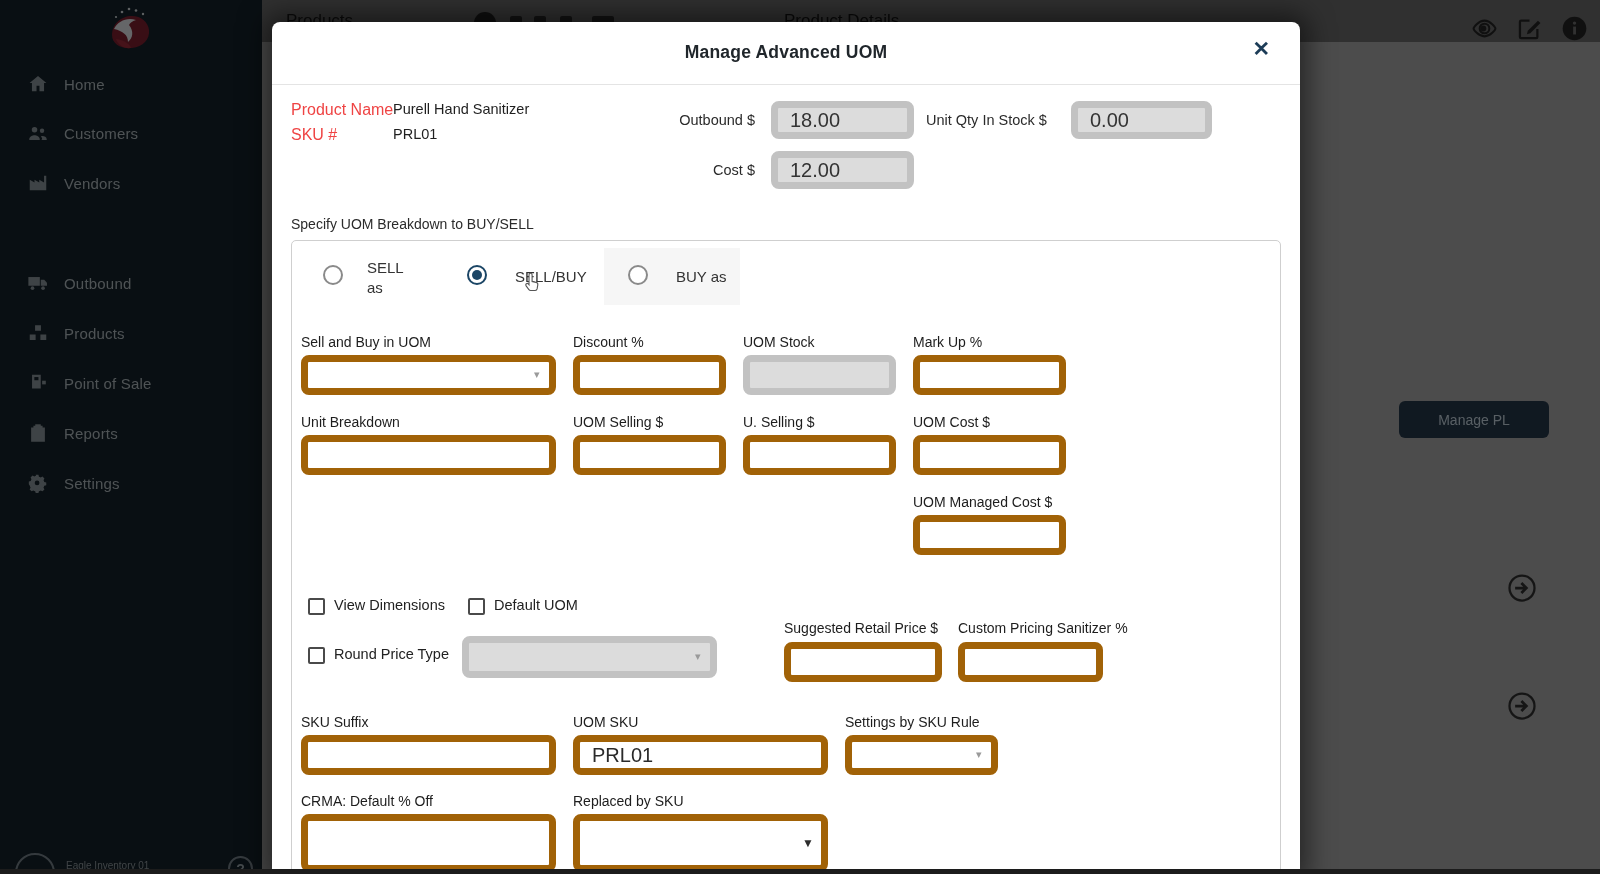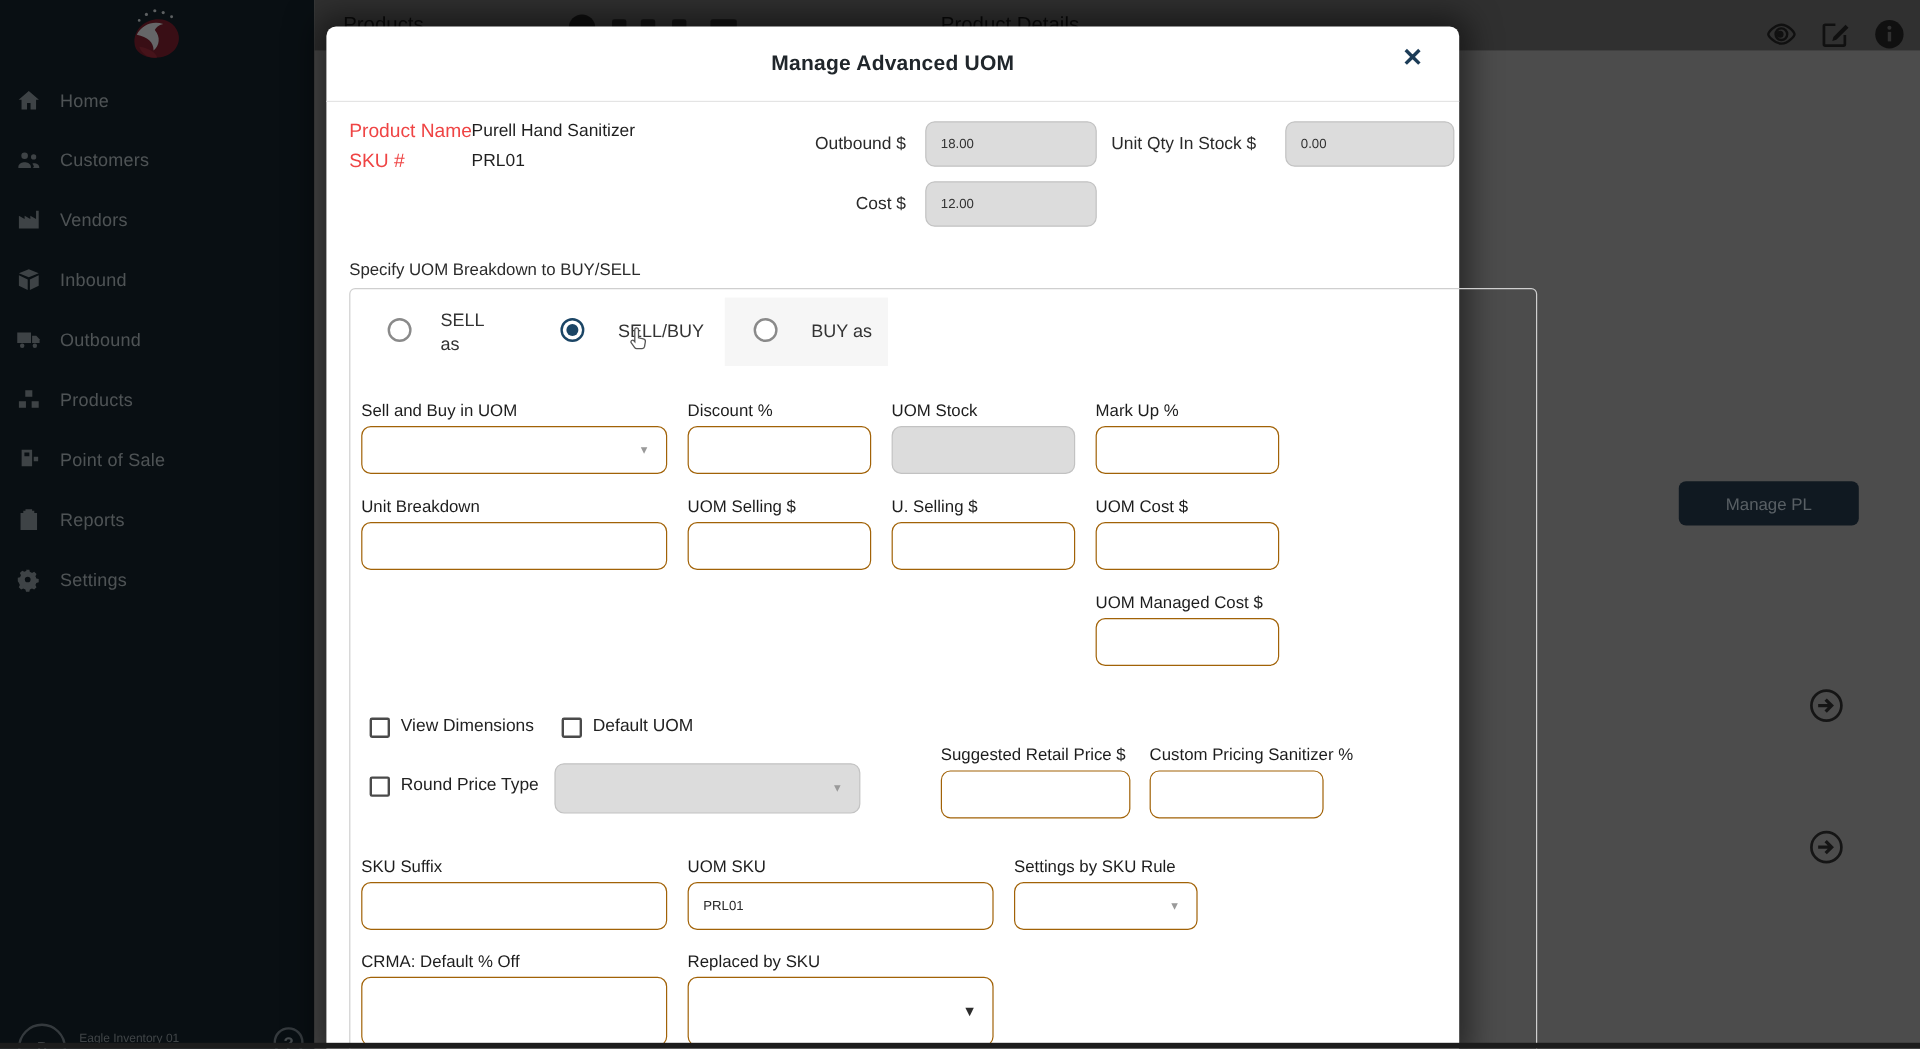--- a/index.html
+++ b/index.html
@@ -4,21 +4,21 @@
 <style>
   * { margin:0; padding:0; box-sizing:border-box; }
   html,body { background:#000; }
   .stage {
     position:relative; width:1600px; height:874px; overflow:hidden;
     font-family:"Liberation Sans", sans-serif; background:#a8a8a8;
   }
   
   .sidebar { position:absolute; left:0; top:0; width:262px; height:874px; background:#15222a; z-index:1; }
   .logo { position:absolute; left:102px; top:4px; }
-  .nav-item { position:absolute; left:0; width:262px; height:44px; display:flex; align-items:center; padding-left:13px; cursor:pointer; }
+  .nav-item { position:absolute; left:0; width:262px; height:44px; display:flex; align-items:center; padding-left:27px; cursor:pointer; }
   .nav-ico { width:22px; height:22px; color:#8b959b; flex:0 0 22px; }
   .nav-ico svg { width:22px; height:22px; display:block; }
   .nav-label { margin-left:15px; font-size:15px; color:#aeb8bd; letter-spacing:.2px; }
   .side-footer-avatar { position:absolute; left:15px; top:853px; width:40px; height:40px; border:2px solid #76828a; border-radius:50%; display:flex; align-items:center; justify-content:center; color:#9aa5ab; font-size:11px; font-weight:bold; }
   .side-footer-name { position:absolute; left:66px; top:860px; font-size:10px; color:#8d979d; }
   .side-footer-help { position:absolute; left:228px; top:856px; width:25px; height:25px; border:2px solid #76828a; border-radius:50%; color:#9aa5ab; font-size:14px; font-weight:bold; display:flex; align-items:center; justify-content:center; }
   
   .main { position:absolute; left:262px; top:0; right:0; height:874px; background:#a8a8a8; z-index:1; }
   .topbar { position:absolute; left:0; top:0; right:0; height:42px; background:#6a6a6a; }
   .tb-section { position:absolute; left:24px; top:11px; font-size:17px; color:#1a1a1a; }
@@ -26,28 +26,28 @@
   .tb-dot { position:absolute; top:16px; width:12px; height:14px; background:#2a2a2a; border-radius:2px; }
   .tb-title { position:absolute; left:522px; top:11px; font-size:17px; color:#161616; }
   .tb-actions { position:absolute; right:12px; top:15px; display:flex; gap:18px; color:#242424; }
   .tb-actions svg { width:27px; height:27px; display:block; }
   .manage-pl { position:absolute; left:1137px; top:401px; width:150px; height:37px; background:#24384a; border:none; border-radius:6px; color:#c3d2dd; font-size:14px; font-family:"Liberation Sans",sans-serif; cursor:pointer; }
   .arrow-btn { position:absolute; left:1245px; width:30px; height:30px; color:#303030; cursor:pointer; }
   .arrow-btn svg { width:30px; height:30px; display:block; }
   
   .overlay { position:absolute; inset:0; background:rgba(0,0,0,0.55); z-index:10; }
   
-  .modal { position:absolute; left:272px; top:22px; width:944px; height:852px; background:#ffffff; border-radius:8px 8px 0 0; z-index:20; box-shadow:0 0 26px 8px rgba(0,0,0,0.5); }
+  .modal { position:absolute; left:272px; top:22px; width:1028px; height:852px; background:#ffffff; border-radius:8px 8px 0 0; z-index:20; box-shadow:0 0 26px 8px rgba(0,0,0,0.5); }
   .modal-title { position:absolute; top:20px; left:0; right:0; text-align:center; font-size:17.5px; font-weight:bold; color:#20262b; letter-spacing:.2px; }
   .modal-close { position:absolute; top:16px; right:30px; font-size:21px; color:#1c3c57; cursor:pointer; line-height:1; font-weight:bold; }
   .modal-divider { position:absolute; top:62px; left:0; right:0; height:1px; background:#e4e4e4; }
   .plabel { position:absolute; font-size:16px; color:#ef4444; }
   .pvalue { position:absolute; font-size:14.5px; color:#1f1f1f; }
   .hlabel { position:absolute; font-size:14.5px; color:#2a2a2a; text-align:right; }
-  .inp { position:absolute; border:1px solid #a16207; border-radius:8px; background:#fff; font-family:"Liberation Sans",sans-serif; font-size:11px; color:#2a2a2a; padding:0 12px; outline:none; }
+  .inp { position:absolute; border:7px solid #a16207; border-radius:8px; background:#fff; font-family:"Liberation Sans",sans-serif; font-size:20px; color:#2a2a2a; padding:0 12px; outline:none; }
   .inp:disabled, .inp.disabled { background:#dcdcdc; border-color:#c2c2c2; color:#333; }
   .section-title { position:absolute; left:19px; top:194px; font-size:14px; color:#2b2b2b; }
   .group-box { position:absolute; left:19px; top:218px; width:990px; height:650px; border:1px solid #cfcfcf; border-radius:5px; }
   .radio-hl { position:absolute; left:332px; top:226px; width:136px; height:57px; background:#f6f6f6; }
   .radio { position:absolute; width:20px; height:20px; border:2px solid #8a8a8a; border-radius:50%; background:#fff; cursor:pointer; }
   .radio.checked { border-color:#1b4565; }
   .radio.checked::after { content:""; position:absolute; left:3px; top:3px; width:10px; height:10px; border-radius:50%; background:#1b4565; }
   .radio-label { position:absolute; font-size:15px; color:#333; }
   .flabel { position:absolute; font-size:14px; color:#1d1d1d; }
   .caret { position:absolute; font-size:11px; color:#9a9a9a; pointer-events:none; }
@@ -95,28 +95,20 @@
         </span>
       <span class="nav-label">Customers</span>
     </div>
     <div class="nav-item" style="top:161px">
       <span class="nav-ico">
           <svg viewBox="0 0 24 24" fill="currentColor">
             <path d="M3 20V8.5l5.2 2.9V8.5l5.2 2.9V8.5l5.2 2.9V4H21v16z"></path>
           </svg>
         </span>
       <span class="nav-label">Vendors</span>
-    </div>
-    <div class="nav-item" style="top:211px">
-      <span class="nav-ico">
-          <svg viewBox="0 0 24 24" fill="currentColor">
-            <path d="M12 2.5 3 6.2l9 3.7 9-3.7zM3 8v9.5l8 4V12zm18 0-8 4v9.5l8-4z"></path>
-          </svg>
-        </span>
-      <span class="nav-label">Inbound</span>
     </div>
     <div class="nav-item" style="top:261px">
       <span class="nav-ico">
           <svg viewBox="0 0 24 24" fill="currentColor">
             <path d="M1.5 5.5H14v9.5H1.5z"></path>
             <path d="M15 8.5h3.8l3 3.2v3.3H15z"></path>
             <circle cx="6" cy="17.6" r="2"></circle>
             <circle cx="17.5" cy="17.6" r="2"></circle>
           </svg>
         </span>

